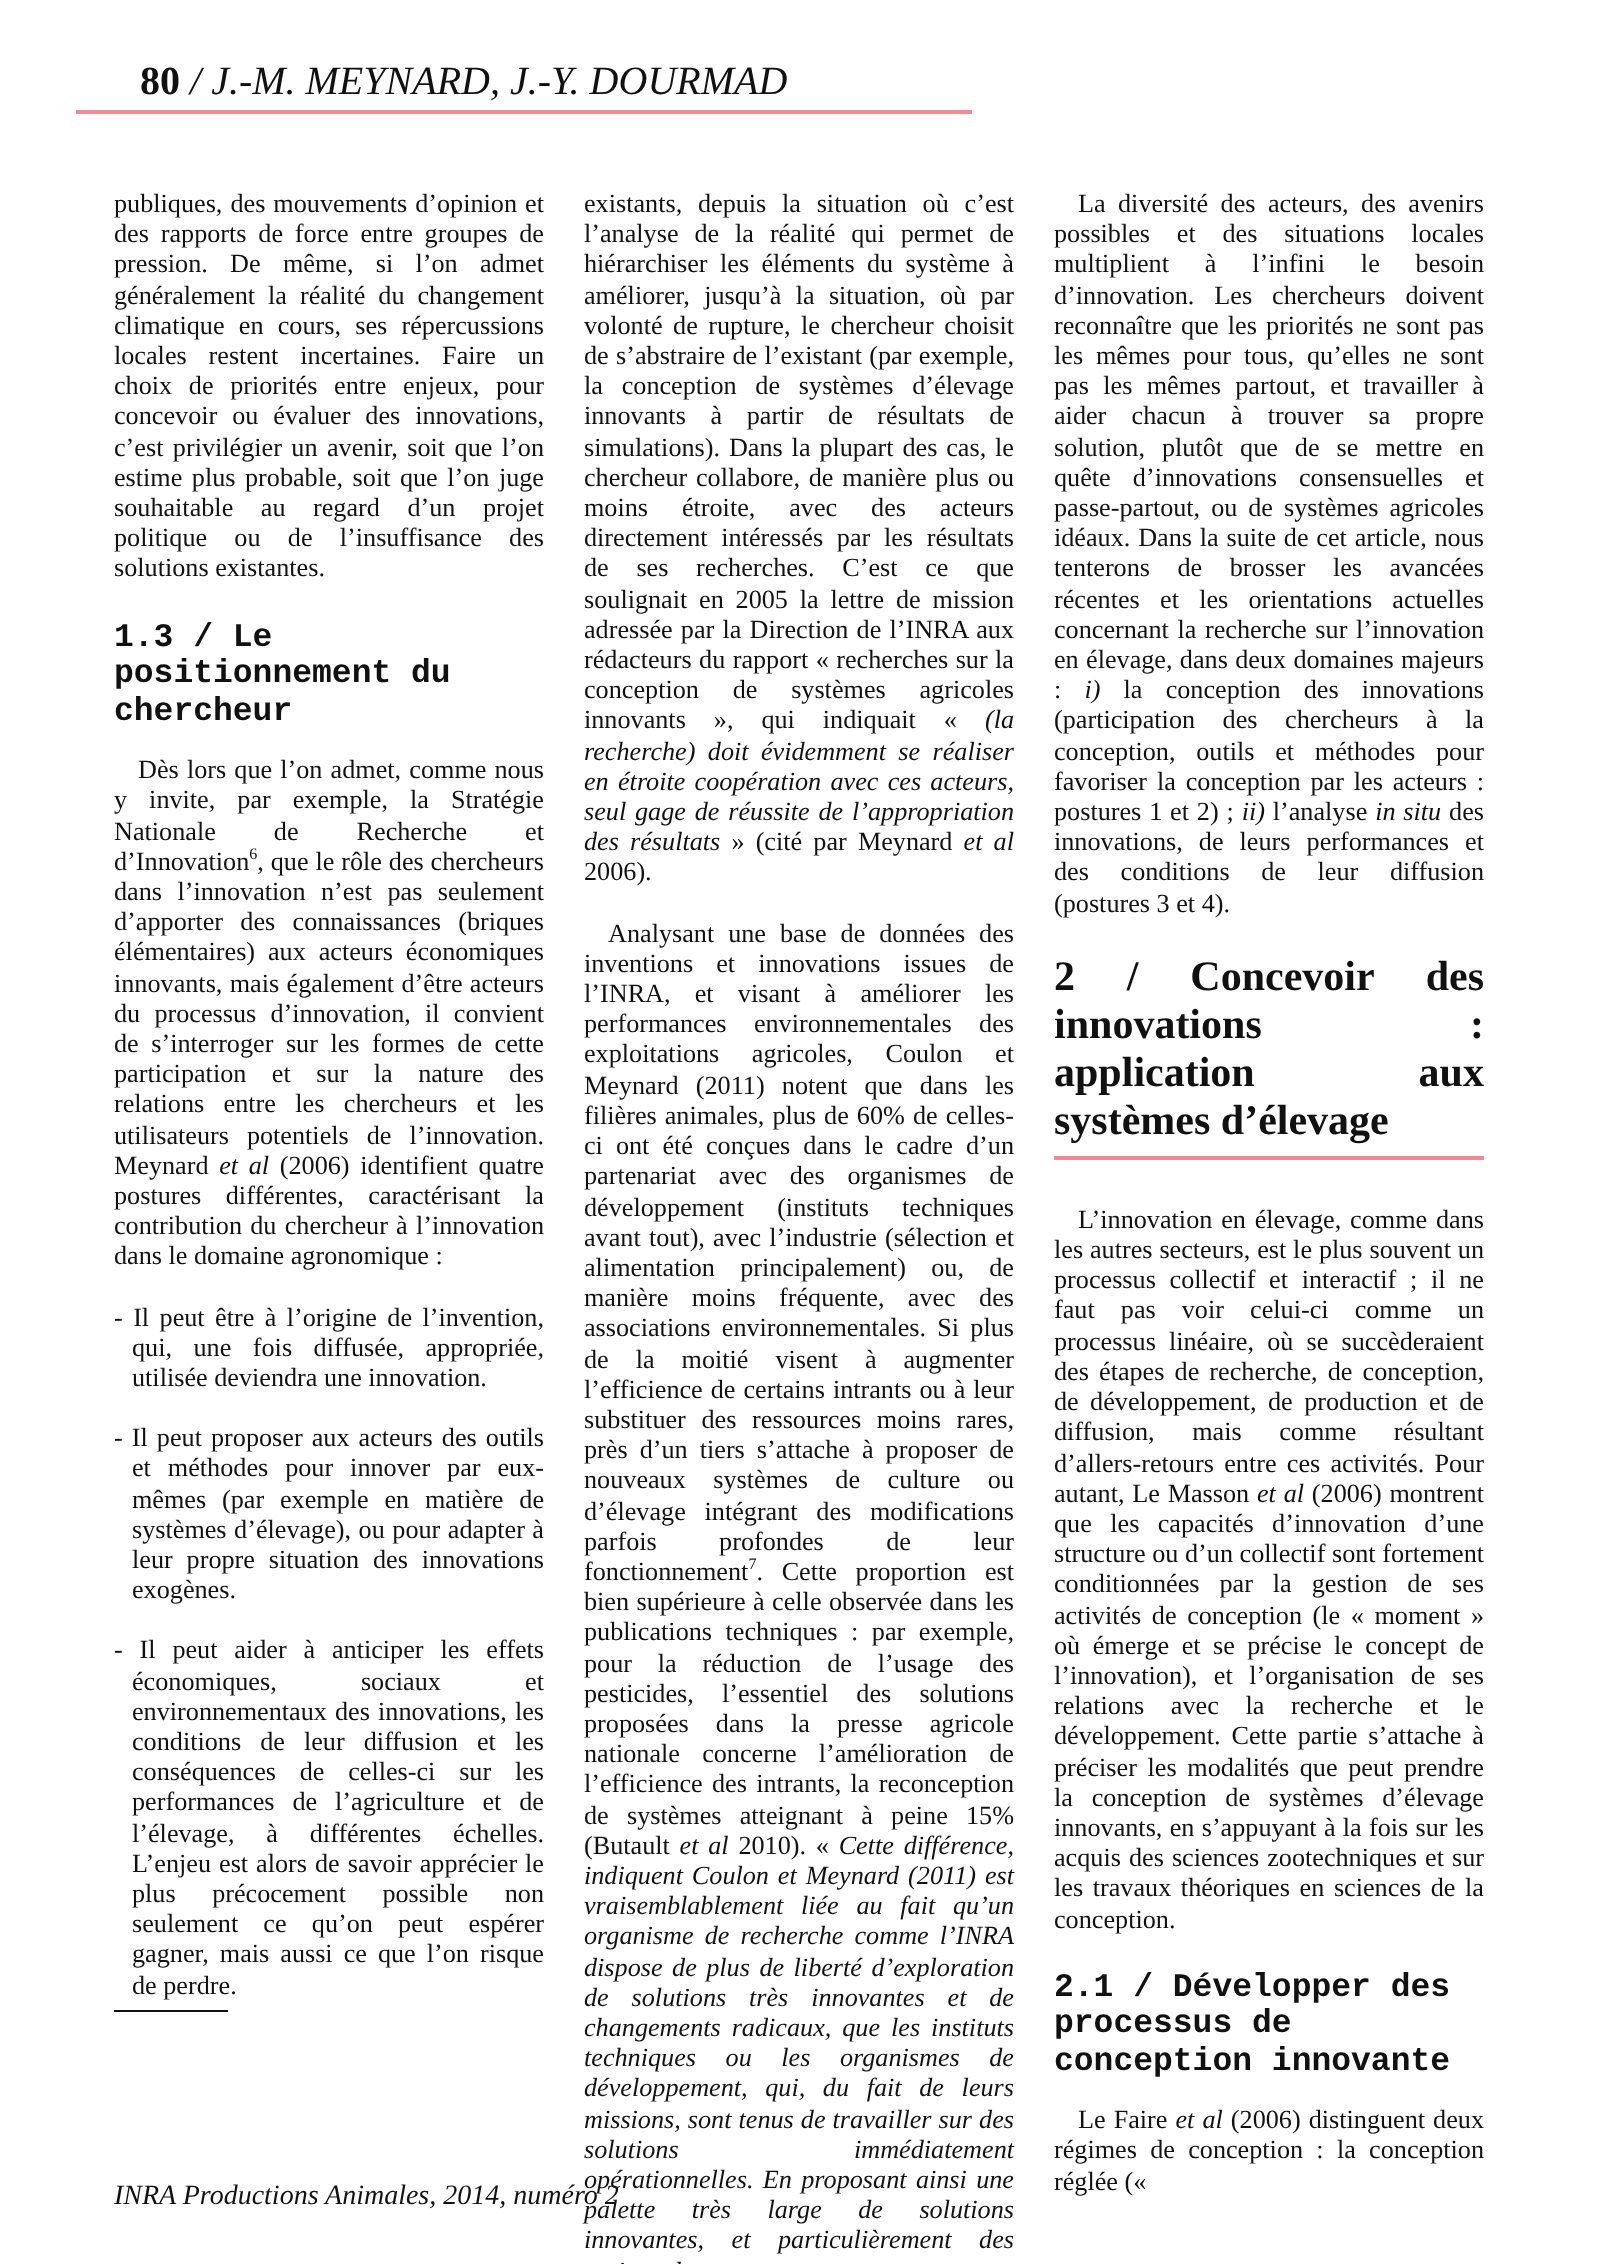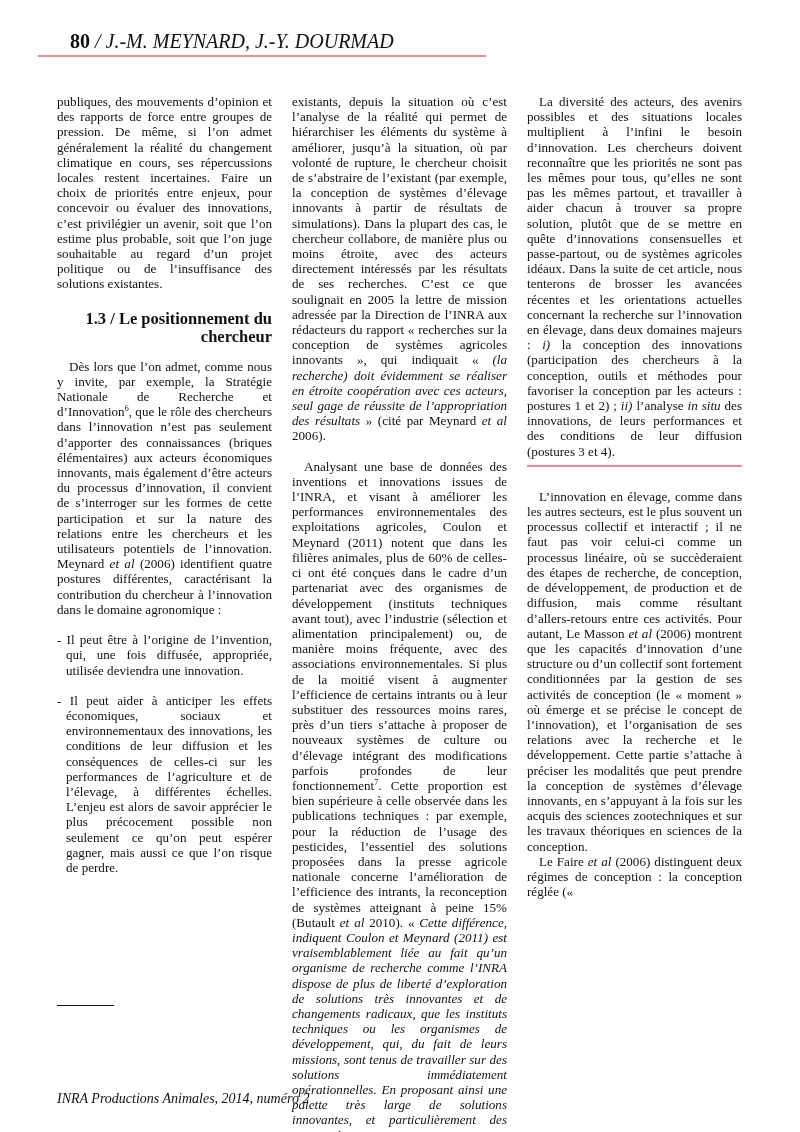--- a/index.html
+++ b/index.html
@@ -25,21 +25,22 @@
   .col1 { left: 57px; }
   .col2 { left: 292px; }
   .col3 { left: 527px; }
   .col p { margin: 0; }
   .col p.indent { text-indent: 12px; }
   .col p + p, .col .gap { margin-top: 15px; }
   .col .bullet { padding-left: 9px; text-indent: -9px; }
   .col em, .col .it { font-style: italic; }
   .col h2 {
     font-size: 16.5px; line-height: 18.5px; font-weight: bold; margin: 18px 0 12px 0;
-    text-align: right;
+    text-align: left;
+    font-family: Liberation Mono, monospace;
   }
   .col h1 {
     font-size: 21px; line-height: 24px; font-weight: bold; margin: 17px 0 0 0;
     text-align: justify; text-align-last: left;
   }
   .section-rule { height: 2px; background: #f08a94; margin: 6px 0 22px 0; }
   sup { font-size: 8px; line-height: 0; vertical-align: super; }
   .fn-rule {
     position: absolute; left: 57px; top: 1005px; width: 57px; height: 1px; background: #111;
   }
@@ -61,32 +62,35 @@
 <div class="running-head">
   <span class="pnum">80</span><span class="authors"> / </span><span class="authors">J.-M. MEYNARD, J.-Y. DOURMAD</span>
 </div>
 <div class="head-rule"></div>
 
 <div class="col col1">
   <p>publiques, des mouvements d’opinion et des rapports de force entre groupes de pression. De même, si l’on admet généralement la réalité du changement climatique en cours, ses répercussions locales restent incertaines. Faire un choix de priorités entre enjeux, pour concevoir ou évaluer des innovations, c’est privilégier un avenir, soit que l’on estime plus probable, soit que l’on juge souhaitable au regard d’un projet politique ou de l’insuffisance des solutions existantes.</p>
   <h2>1.3 / Le positionnement du chercheur</h2>
   <p class="indent"><span>Dès lors que l’on admet, comme nous y invite, par exemple, la Stratégie Nationale de Recherche et d’Innovation</span><sup>6</sup><span>, que le rôle des chercheurs dans l’innovation n’est pas seulement d’apporter des connaissances (briques élémentaires) aux acteurs économiques innovants, mais également d’être acteurs du processus d’innovation, il convient de s’interroger sur les formes de cette participation et sur la nature des relations entre les chercheurs et les utilisateurs potentiels de l’innovation. Meynard </span><em>et al</em><span> (2006) identifient quatre postures différentes, caractérisant la contribution du chercheur à l’innovation dans le domaine agronomique :</span></p>
   <p class="bullet">- Il peut être à l’origine de l’invention, qui, une fois diffusée, appropriée, utilisée deviendra une innovation.</p>
+  <p class="bullet">- Il peut proposer aux acteurs des outils et méthodes pour innover par eux-mêmes (par exemple en matière de systèmes d’élevage), ou pour adapter à leur propre situation des innovations exogènes.</p>
   <p class="bullet">- Il peut aider à anticiper les effets économiques, sociaux et environnementaux des innovations, les conditions de leur diffusion et les conséquences de celles-ci sur les performances de l’agriculture et de l’élevage, à différentes échelles. L’enjeu est alors de savoir apprécier le plus précocement possible non seulement ce qu’on peut espérer gagner, mais aussi ce que l’on risque de perdre.</p>
 </div>
 
 <div class="col col2">
   <p><span>existants, depuis la situation où c’est l’analyse de la réalité qui permet de hiérarchiser les éléments du système à améliorer, jusqu’à la situation, où par volonté de rupture, le chercheur choisit de s’abstraire de l’existant (par exemple, la conception de systèmes d’élevage innovants à partir de résultats de simulations). Dans la plupart des cas, le chercheur collabore, de manière plus ou moins étroite, avec des acteurs directement intéressés par les résultats de ses recherches. C’est ce que soulignait en 2005 la lettre de mission adressée par la Direction de l’INRA aux rédacteurs du rapport « recherches sur la conception de systèmes agricoles innovants », qui indiquait « </span><em>(la recherche) doit évidemment se réaliser en étroite coopération avec ces acteurs, seul gage de réussite de l’appropriation des résultats</em><span> » (cité par Meynard </span><em>et al</em><span> 2006).</span></p>
   <p class="indent"><span>Analysant une base de données des inventions et innovations issues de l’INRA, et visant à améliorer les performances environnementales des exploitations agricoles, Coulon et Meynard (2011) notent que dans les filières animales, plus de 60% de celles-ci ont été conçues dans le cadre d’un partenariat avec des organismes de développement (instituts techniques avant tout), avec l’industrie (sélection et alimentation principalement) ou, de manière moins fréquente, avec des associations environnementales. Si plus de la moitié visent à augmenter l’efficience de certains intrants ou à leur substituer des ressources moins rares, près d’un tiers s’attache à proposer de nouveaux systèmes de culture ou d’élevage intégrant des modifications parfois profondes de leur fonctionnement</span><sup>7</sup><span>. Cette proportion est bien supérieure à celle observée dans les publications techniques : par exemple, pour la réduction de l’usage des pesticides, l’essentiel des solutions proposées dans la presse agricole nationale concerne l’amélioration de l’efficience des intrants, la reconception de systèmes atteignant à peine 15% (Butault </span><em>et al</em><span> 2010). « </span><em>Cette différence, indiquent Coulon et Meynard (2011) est vraisemblablement liée au fait qu’un organisme de recherche comme l’INRA dispose de plus de liberté d’exploration de solutions très innovantes et de changements radicaux, que les instituts techniques ou les organismes de développement, qui, du fait de leurs missions, sont tenus de travailler sur des solutions immédiatement opérationnelles. En proposant ainsi une palette très large de solutions innovantes, et particulièrement des options de recon-</em></p>
 </div>
 
 <div class="col col3">
   <p class="indent"><span>La diversité des acteurs, des avenirs possibles et des situations locales multiplient à l’infini le besoin d’innovation. Les chercheurs doivent reconnaître que les priorités ne sont pas les mêmes pour tous, qu’elles ne sont pas les mêmes partout, et travailler à aider chacun à trouver sa propre solution, plutôt que de se mettre en quête d’innovations consensuelles et passe-partout, ou de systèmes agricoles idéaux. Dans la suite de cet article, nous tenterons de brosser les avancées récentes et les orientations actuelles concernant la recherche sur l’innovation en élevage, dans deux domaines majeurs : </span><em>i)</em><span> la conception des innovations (participation des chercheurs à la conception, outils et méthodes pour favoriser la conception par les acteurs : postures 1 et 2) ; </span><em>ii)</em><span> l’analyse </span><em>in situ</em><span> des innovations, de leurs performances et des conditions de leur diffusion (postures 3 et 4).</span></p>
+  <h1>2 / Concevoir des innovations : application aux systèmes d’élevage</h1>
   <div class="section-rule"></div>
   <p class="indent" style="margin-top:0"><span>L’innovation en élevage, comme dans les autres secteurs, est le plus souvent un processus collectif et interactif ; il ne faut pas voir celui-ci comme un processus linéaire, où se succèderaient des étapes de recherche, de conception, de développement, de production et de diffusion, mais comme résultant d’allers-retours entre ces activités. Pour autant, Le Masson </span><em>et al</em><span> (2006) montrent que les capacités d’innovation d’une structure ou d’un collectif sont fortement conditionnées par la gestion de ses activités de conception (le « moment » où émerge et se précise le concept de l’innovation), et l’organisation de ses relations avec la recherche et le développement. Cette partie s’attache à préciser les modalités que peut prendre la conception de systèmes d’élevage innovants, en s’appuyant à la fois sur les acquis des sciences zootechniques et sur les travaux théoriques en sciences de la conception.</span></p>
+  <h2>2.1 / Développer des processus de conception innovante</h2>
   <p class="indent" style="margin-top:0"><span>Le Faire </span><em>et al</em><span> (2006) distinguent deux régimes de conception : la conception réglée (« </span></p>
 </div>
 
 <div class="fn-rule"></div>
 <div class="footnotes">
 </div>
 
 <div class="journal">INRA Productions Animales, 2014, numéro 2</div>
 
 </body></html>

